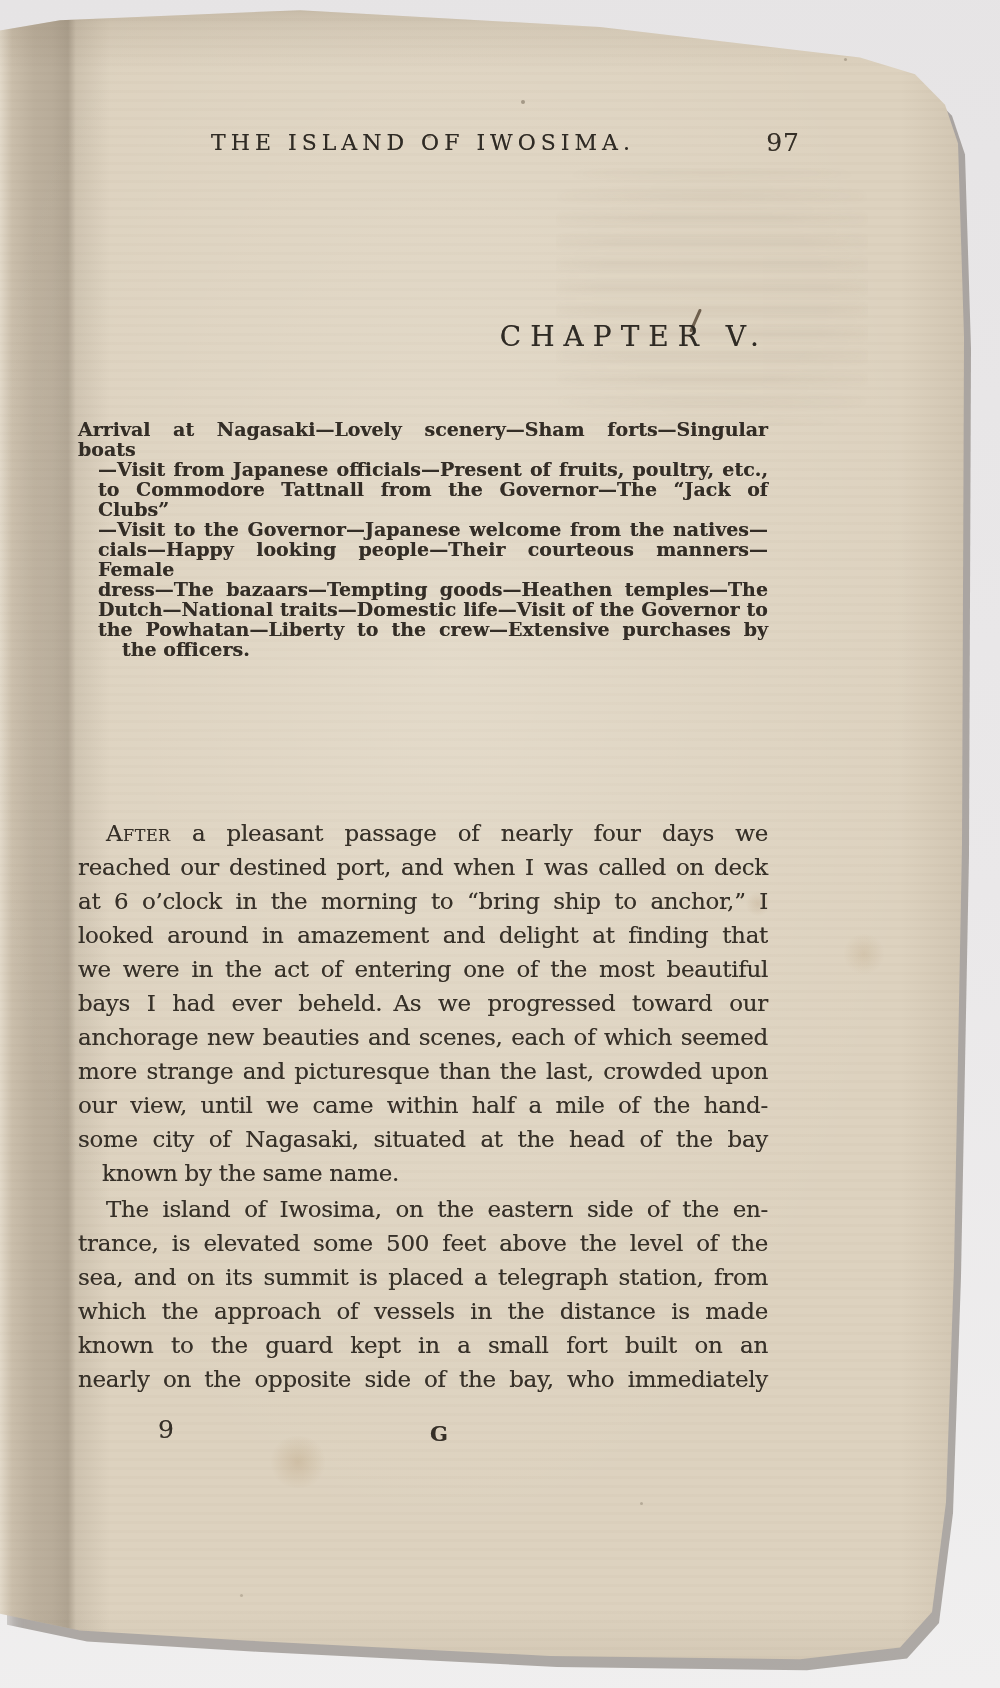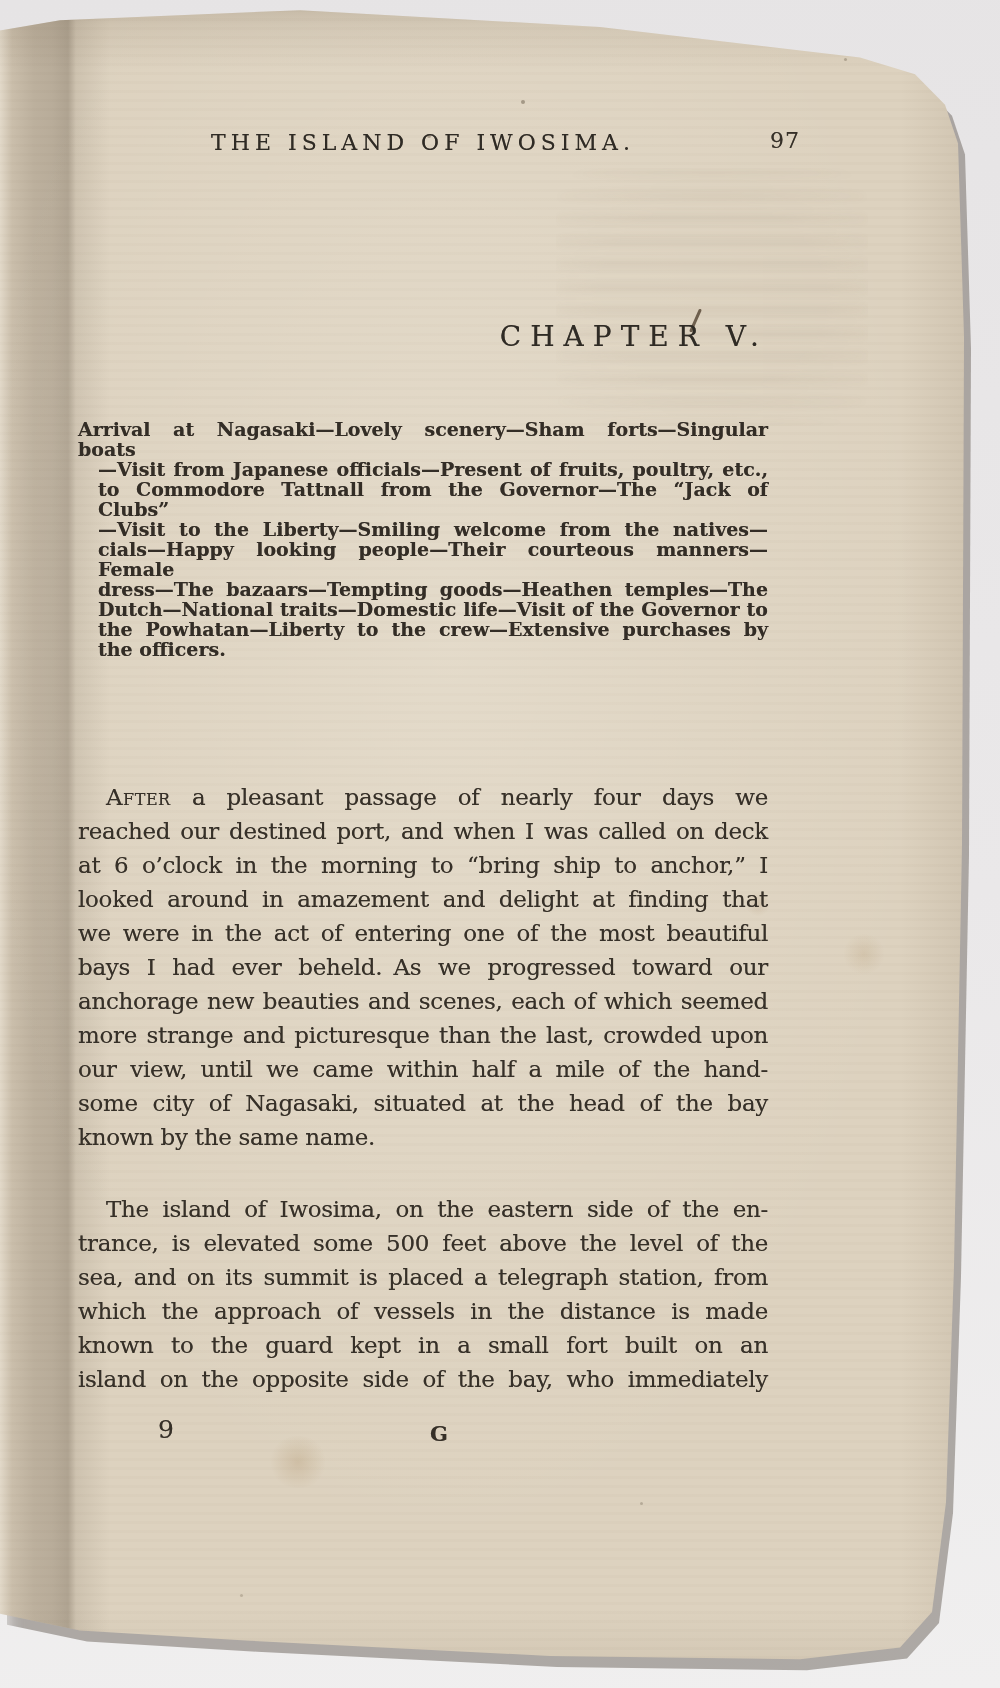--- a/index.html
+++ b/index.html
@@ -31,37 +31,37 @@
   .ink-stroke{position:absolute;left:694px;top:308px;width:3px;height:25px;border-radius:3px;
     background:#4a3a28;transform:rotate(24deg);opacity:.75;}
   .speck{position:absolute;border-radius:50%;background:rgba(70,56,40,0.7);}
   .stain{position:absolute;border-radius:50%;}
 
   .content{position:absolute;inset:0;color:#363028;
     text-shadow:0 0 0.6px rgba(54,48,40,0.55);}
 
   .header-row{position:absolute;left:78px;top:130px;width:690px;}
   .rh{display:block;text-align:center;font-size:22px;letter-spacing:5px;color:#2f2b25;}
-  .pn{position:absolute;right:-32px;top:-2px;font-size:22px;letter-spacing:1px;}
+  .pn{position:absolute;right:-32px;top:-2px;font-size:25px;letter-spacing:1px;}
 
   .chapter{position:absolute;left:78px;top:320px;width:690px;margin:0;
     text-align:right;font-weight:normal;font-size:28px;letter-spacing:9px;color:#2f2b25;}
 
   .line{text-align:justify;text-align-last:justify;text-justify:inter-word;}
-  .line.last-left{text-align-last:left;}
+  .line.last-left{text-align-last:left;margin-left:24px;}
 
   .synopsis{position:absolute;left:78px;top:419px;width:690px;
     font-size:19px;line-height:20px;font-weight:bold;color:#332d26;}
   .synopsis .line{padding-left:20px;}
   .synopsis .line:first-child{padding-left:0;}
 
   .para{position:absolute;left:78px;width:690px;
     font-size:23px;line-height:34px;letter-spacing:-0.3px;}
   .para .line:first-child{padding-left:28px;}
-  .para1{top:780px;}
+  .para1{top:816px;}
   .para2{top:1192px;}
   .sc{font-variant:small-caps;letter-spacing:0.5px;}
 
   .sig9{position:absolute;left:158px;top:1415px;font-size:25px;}
   .sigG{position:absolute;left:430px;top:1421px;font-size:21px;font-weight:bold;}
 </style>
 </head>
 <body>
 
 <div class="photo">
@@ -85,21 +85,21 @@
       <span class="rh">THE ISLAND OF IWOSIMA.</span>
       <span class="pn">97</span>
     </div>
 
     <h1 class="chapter">CHAPTER V.</h1>
 
     <div class="synopsis">
         <div class="line">Arrival at Nagasaki—Lovely scenery—Sham forts—Singular boats</div>
         <div class="line">—Visit from Japanese officials—Present of fruits, poultry, etc.,</div>
         <div class="line">to Commodore Tattnall from the Governor—The “Jack of Clubs”</div>
-        <div class="line">—Visit to the Liberty—Smiling welcome from the natives—</div>
+        <div class="line">—Visit to the Governor—Japanese welcome from the natives—</div>
         <div class="line">cials—Happy looking people—Their courteous manners—Female</div>
         <div class="line">dress—The bazaars—Tempting goods—Heathen temples—The</div>
         <div class="line">Dutch—National traits—Domestic life—Visit of the Governor to</div>
         <div class="line">the Powhatan—Liberty to the crew—Extensive purchases by</div>
         <div class="line last-left">the officers.</div>
       </div>
 
     <div class="para para1">
         <div class="line"><span class="sc">After</span> a pleasant passage of nearly four days we</div>
         <div class="line">reached our destined port, and when I was called on deck</div>
@@ -113,19 +113,19 @@
         <div class="line">some city of Nagasaki, situated at the head of the bay</div>
         <div class="line last-left">known by the same name.</div>
       </div>
 
     <div class="para para2">
         <div class="line">The island of Iwosima, on the eastern side of the en-</div>
         <div class="line">trance, is elevated some 500 feet above the level of the</div>
         <div class="line">sea, and on its summit is placed a telegraph station, from</div>
         <div class="line">which the approach of vessels in the distance is made</div>
         <div class="line">known to the guard kept in a small fort built on an</div>
-        <div class="line">island on the opposite side of the bay, who immediately</div>
+        <div class="line">nearly on the opposite side of the bay, who immediately</div>
       </div>
 
     <span class="sig9">9</span>
     <span class="sigG">G</span>
   </div>
 </div>
 
 </body></html>

